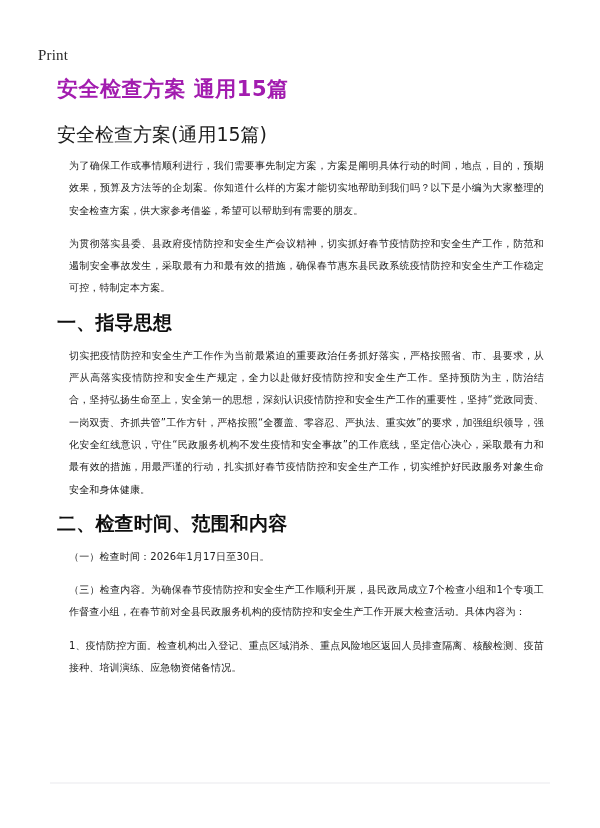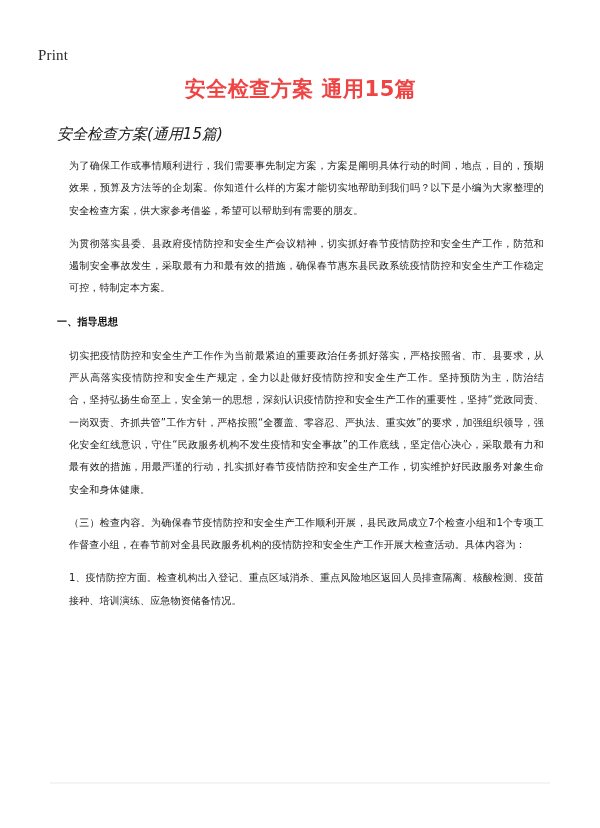--- a/index.html
+++ b/index.html
@@ -43,32 +43,30 @@
     left: 57px;
     top: 74px;
     width: 487px;
   }
 
   .doc-title {
     font-family: "DejaVu Sans", sans-serif;
     font-weight: bold;
     font-size: 21px;
     line-height: 30px;
-    text-align: center;
-    color: #ef4444;
+    color: #a21caf;
     margin: 0 0 20px 0;
     letter-spacing: 0.5px;
   }
 
   .subtitle {
-    font-size: 15px;
+    font-size: 19px;
     line-height: 20px;
     color: #1c1c1c;
     margin: 0 0 11px 0;
-    font-style: italic;
   }
 
   p.para {
     font-size: 10px;
     line-height: 22.3px;
     color: #1b1b1b;
     margin: 0 0 11px 12px;
     text-align: justify;
     text-justify: inter-ideograph;
     letter-spacing: 0.15px;
@@ -77,21 +75,21 @@
   h2.section-heading {
     font-size: 13.8px;
     line-height: 22px;
     font-weight: bold;
     color: #0f0f0f;
     margin: 0 0 12px 0;
     letter-spacing: 0.2px;
   }
 
   h3.sub-heading {
-    font-size: 10px;
+    font-size: 19px;
     line-height: 22px;
     font-weight: bold;
     color: #0f0f0f;
     margin: 0 0 12px 0;
     letter-spacing: 0.2px;
   }
 
   
   .scan-edge {
     position: absolute;
@@ -117,21 +115,23 @@
 
     <p class="para">为了确保工作或事情顺利进行，我们需要事先制定方案，方案是阐明具体行动的时间，地点，目的，预期效果，预算及方法等的企划案。你知道什么样的方案才能切实地帮助到我们吗？以下是小编为大家整理的安全检查方案，供大家参考借鉴，希望可以帮助到有需要的朋友。</p>
 
 
     <p class="para">为贯彻落实县委、县政府疫情防控和安全生产会议精神，切实抓好春节疫情防控和安全生产工作，防范和遏制安全事故发生，采取最有力和最有效的措施，确保春节惠东县民政系统疫情防控和安全生产工作稳定可控，特制定本方案。</p>
 
     <h3 class="sub-heading">一、指导思想</h3>
 
     <p class="para">切实把疫情防控和安全生产工作作为当前最紧迫的重要政治任务抓好落实，严格按照省、市、县要求，从严从高落实疫情防控和安全生产规定，全力以赴做好疫情防控和安全生产工作。坚持预防为主，防治结合，坚持弘扬生命至上，安全第一的思想，深刻认识疫情防控和安全生产工作的重要性，坚持“党政同责、一岗双责、齐抓共管”工作方针，严格按照“全覆盖、零容忍、严执法、重实效”的要求，加强组织领导，强化安全红线意识，守住“民政服务机构不发生疫情和安全事故”的工作底线，坚定信心决心，采取最有力和最有效的措施，用最严谨的行动，扎实抓好春节疫情防控和安全生产工作，切实维护好民政服务对象生命安全和身体健康。</p>
 
+    <h3 class="sub-heading">二、检查时间、范围和内容</h3>
 
+    <p class="para">（一）检查时间：2026年1月17日至30日。</p>
 
 
     <p class="para">（三）检查内容。为确保春节疫情防控和安全生产工作顺利开展，县民政局成立7个检查小组和1个专项工作督查小组，在春节前对全县民政服务机构的疫情防控和安全生产工作开展大检查活动。具体内容为：</p>
 
     <p class="para">1、疫情防控方面。检查机构出入登记、重点区域消杀、重点风险地区返回人员排查隔离、核酸检测、疫苗接种、培训演练、应急物资储备情况。</p>
 
   </div>
 
   <div class="scan-edge"></div>
 

